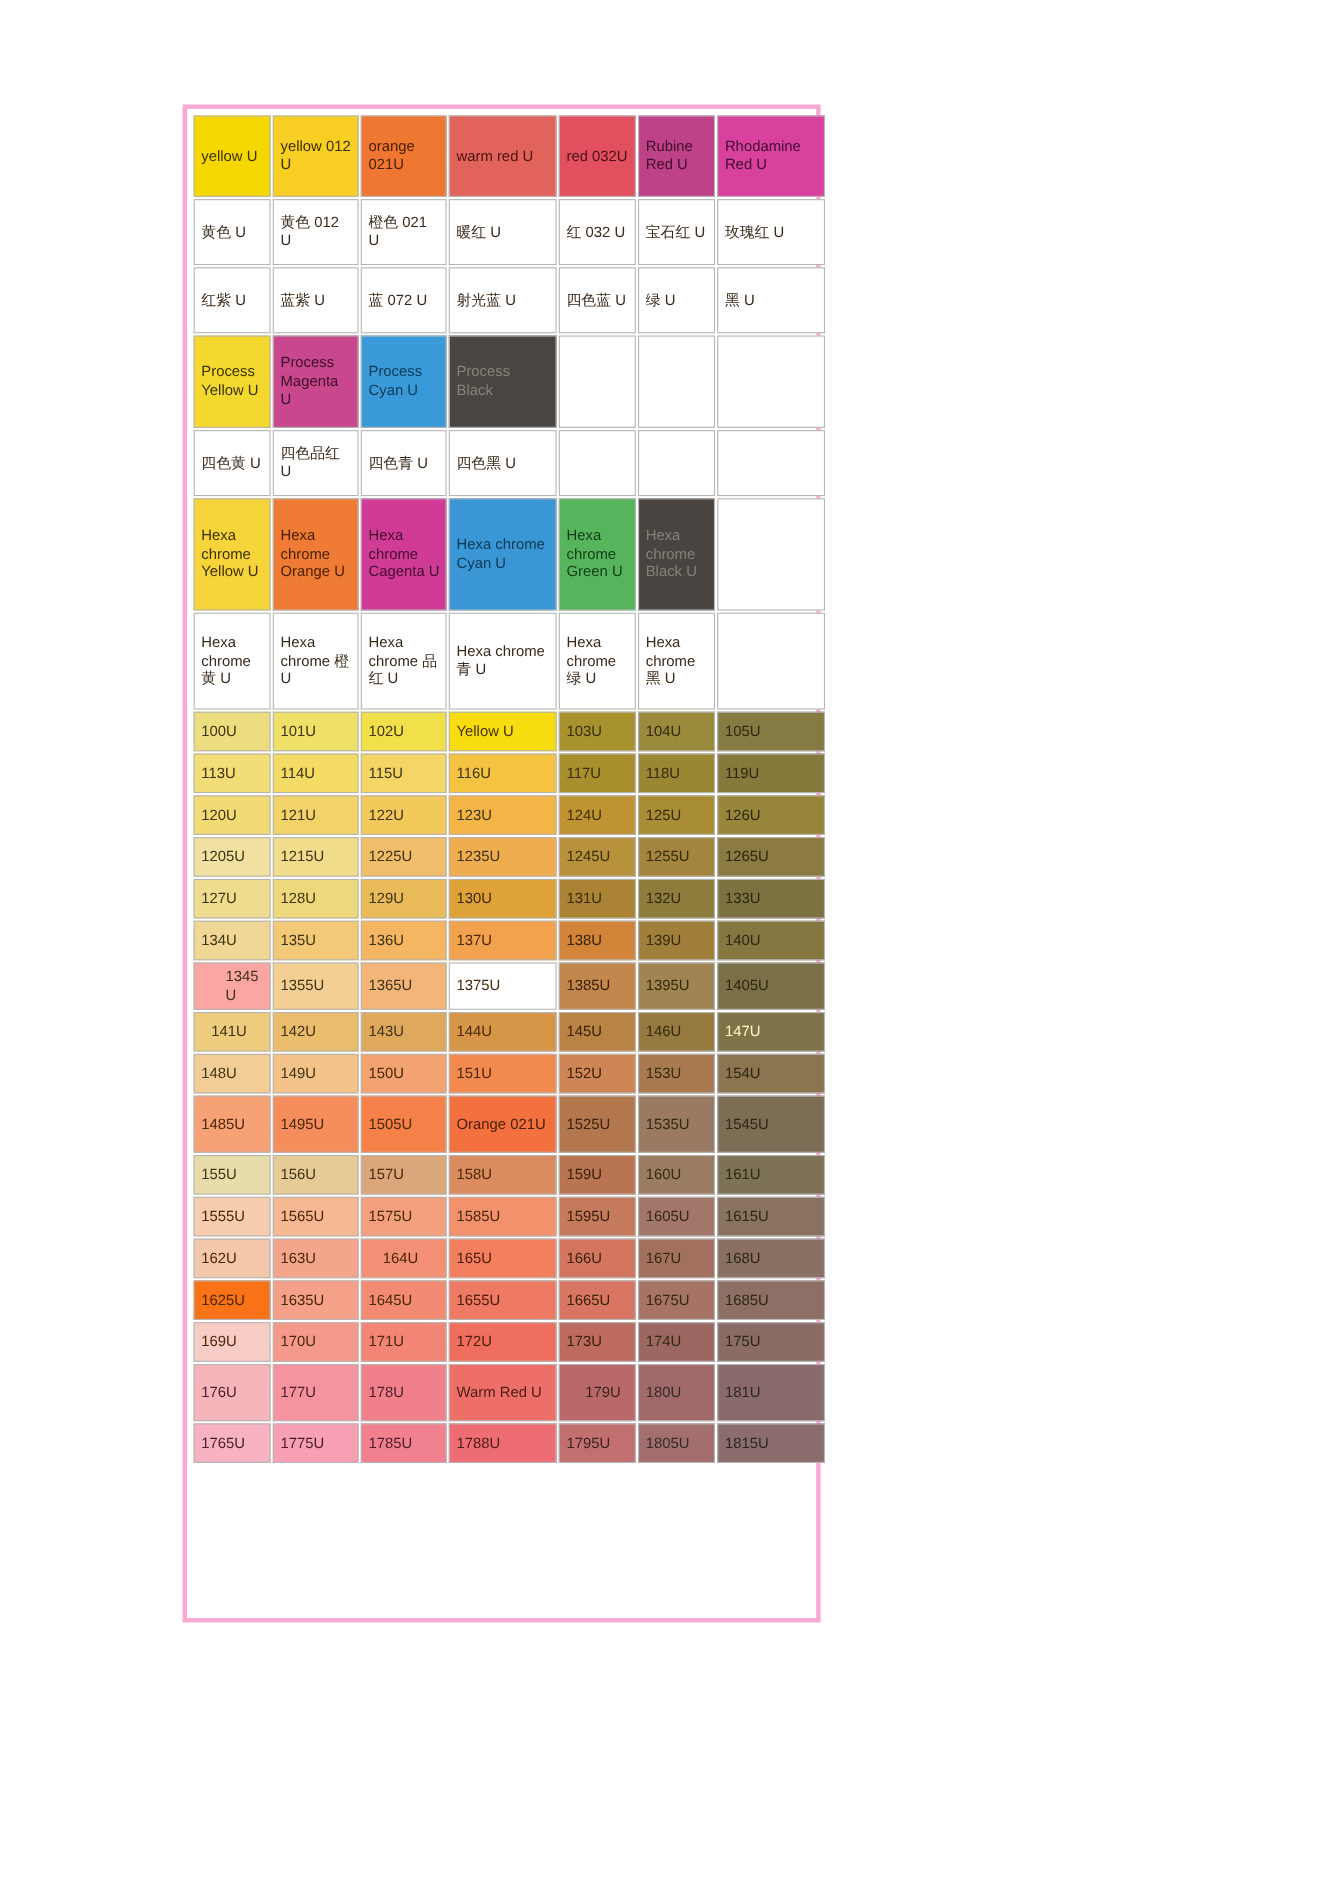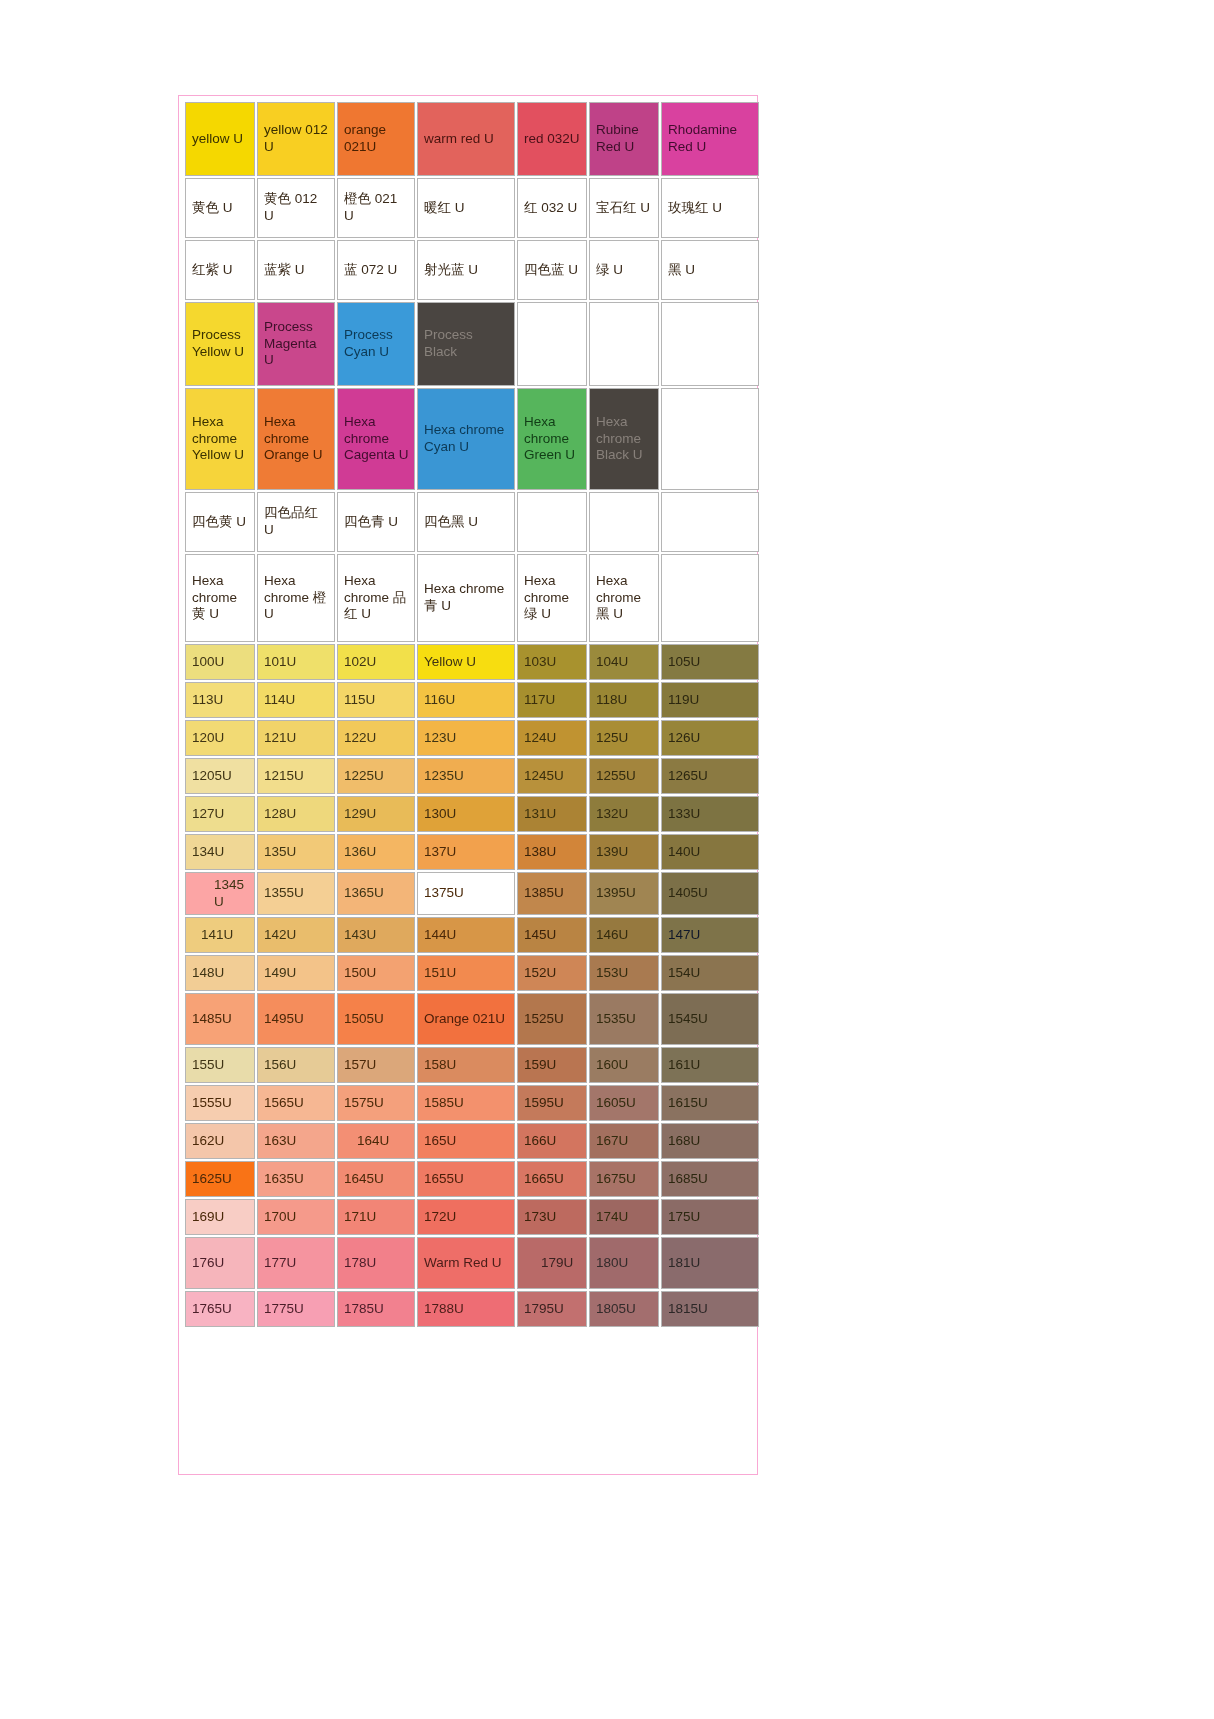--- a/index.html
+++ b/index.html
@@ -16,25 +16,25 @@
   #page {
     position: absolute;
     left: 0; top: 0;
     width: 1214px;
     height: 1719px;
     background: #ffffff;
     overflow: hidden;
   }
   #chart-frame {
     position: absolute;
-    left: 178px;
+    left: 166px;
     top: 95px;
     width: 580px;
     height: 1380px;
-    border: 1px solid #f9a8d4;
+    border: 4px solid #f9a8d4;
     background: #ffffff;
     box-sizing: border-box;
     padding: 4px;
   }
   table.swatch-table {
     border-collapse: separate;
     border-spacing: 2px;
     table-layout: fixed;
     width: 572px;
   }
@@ -116,38 +116,38 @@
           <tr>
             <td class="tall-c" style="background: rgb(245, 216, 46); color: rgb(58, 50, 0);">Process Yellow U</td>
             <td class="tall-c" style="background: rgb(201, 71, 140); color: rgb(61, 16, 41);">Process Magenta U</td>
             <td class="tall-c" style="background: rgb(58, 154, 217); color: rgb(13, 58, 86);">Process Cyan U</td>
             <td class="tall-c" style="background: rgb(74, 69, 65); color: rgb(137, 130, 124);">Process Black</td>
             <td class="tall-c empty-cell" style="background: rgb(255, 255, 255); color: rgb(51, 51, 51);"></td>
             <td class="tall-c empty-cell" style="background: rgb(255, 255, 255); color: rgb(51, 51, 51);"></td>
             <td class="tall-c empty-cell" style="background: rgb(255, 255, 255); color: rgb(51, 51, 51);"></td>
           </tr>
           <tr>
+            <td class="tall-b cn empty-cell">四色黄 U</td>
+            <td class="tall-b cn empty-cell">四色品红 U</td>
+            <td class="tall-b cn empty-cell">四色青 U</td>
+            <td class="tall-b cn empty-cell">四色黑 U</td>
+            <td class="tall-b cn empty-cell"></td>
+            <td class="tall-b cn empty-cell"></td>
+            <td class="tall-b cn empty-cell"></td>
+          </tr>
+          <tr>
             <td class="tall-d" style="background: rgb(246, 212, 58); color: rgb(58, 50, 0);">Hexa chrome Yellow U</td>
             <td class="tall-d" style="background: rgb(239, 123, 53); color: rgb(74, 32, 0);">Hexa chrome Orange U</td>
             <td class="tall-d" style="background: rgb(208, 59, 149); color: rgb(66, 12, 46);">Hexa chrome Cagenta U</td>
             <td class="tall-d" style="background: rgb(58, 150, 212); color: rgb(13, 58, 86);">Hexa chrome Cyan U</td>
             <td class="tall-d" style="background: rgb(86, 181, 92); color: rgb(17, 61, 22);">Hexa chrome Green U</td>
             <td class="tall-d" style="background: rgb(73, 68, 63); color: rgb(136, 129, 123);">Hexa chrome Black U</td>
             <td class="tall-d empty-cell" style="background: rgb(255, 255, 255); color: rgb(51, 51, 51);"></td>
           </tr>
           <tr>
-            <td class="tall-b cn empty-cell">四色黄 U</td>
-            <td class="tall-b cn empty-cell">四色品红 U</td>
-            <td class="tall-b cn empty-cell">四色青 U</td>
-            <td class="tall-b cn empty-cell">四色黑 U</td>
-            <td class="tall-b cn empty-cell"></td>
-            <td class="tall-b cn empty-cell"></td>
-            <td class="tall-b cn empty-cell"></td>
-          </tr>
-          <tr>
             <td class="tall-e cn empty-cell">Hexa chrome 黄 U</td>
             <td class="tall-e cn empty-cell">Hexa chrome 橙 U</td>
             <td class="tall-e cn empty-cell">Hexa chrome 品红 U</td>
             <td class="tall-e cn empty-cell">Hexa chrome 青 U</td>
             <td class="tall-e cn empty-cell">Hexa chrome 绿 U</td>
             <td class="tall-e cn empty-cell">Hexa chrome 黑 U</td>
             <td class="tall-e cn empty-cell"></td>
           </tr>
           <tr>
             <td class="short num" style="background: rgb(236, 222, 126); color: rgb(63, 52, 20);">100U</td>
@@ -212,21 +212,21 @@
             <td class="short num" style="background: rgb(160, 133, 82); color: rgb(51, 43, 14);">1395U</td>
             <td class="short num" style="background: rgb(124, 112, 72); color: rgb(44, 39, 16);">1405U</td>
           </tr>
           <tr>
             <td class="short num" style="background: rgb(238, 204, 126); color: rgb(63, 52, 20); padding-left: 15px;">141U</td>
             <td class="short num" style="background: rgb(233, 189, 108); color: rgb(63, 52, 20);">142U</td>
             <td class="short num" style="background: rgb(223, 169, 93); color: rgb(63, 52, 20);">143U</td>
             <td class="short num" style="background: rgb(215, 150, 71); color: rgb(74, 40, 8);">144U</td>
             <td class="short num" style="background: rgb(185, 132, 67); color: rgb(58, 34, 9);">145U</td>
             <td class="short num" style="background: rgb(150, 121, 63); color: rgb(51, 43, 14);">146U</td>
-            <td class="short num" style="background: rgb(126, 115, 73); color: #0f172a;">147U</td>
+            <td class="short num" style="background: rgb(126, 115, 73); color: #fef9c3;">147U</td>
           </tr>
           <tr>
             <td class="short num" style="background: rgb(242, 205, 149); color: rgb(63, 52, 20);">148U</td>
             <td class="short num" style="background: rgb(243, 195, 137); color: rgb(63, 52, 20);">149U</td>
             <td class="short num" style="background: rgb(243, 162, 113); color: rgb(74, 40, 8);">150U</td>
             <td class="short num" style="background: rgb(242, 138, 79); color: rgb(74, 40, 8);">151U</td>
             <td class="short num" style="background: rgb(207, 134, 86); color: rgb(58, 34, 9);">152U</td>
             <td class="short num" style="background: rgb(169, 122, 80); color: rgb(51, 43, 14);">153U</td>
             <td class="short num" style="background: rgb(139, 116, 80); color: rgb(44, 39, 16);">154U</td>
           </tr>

